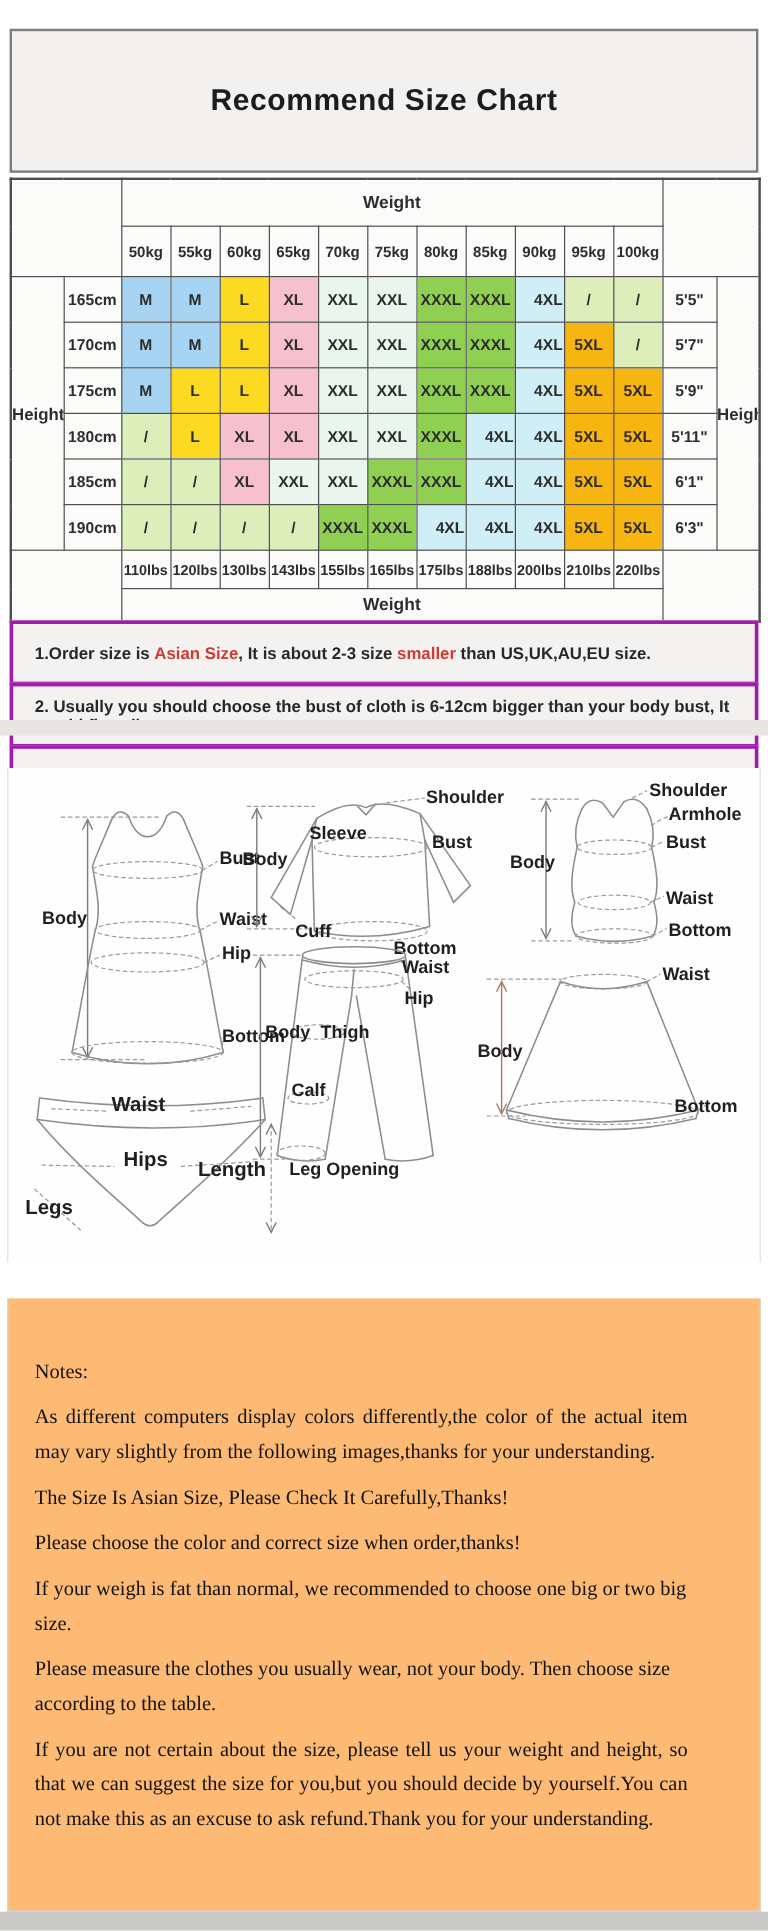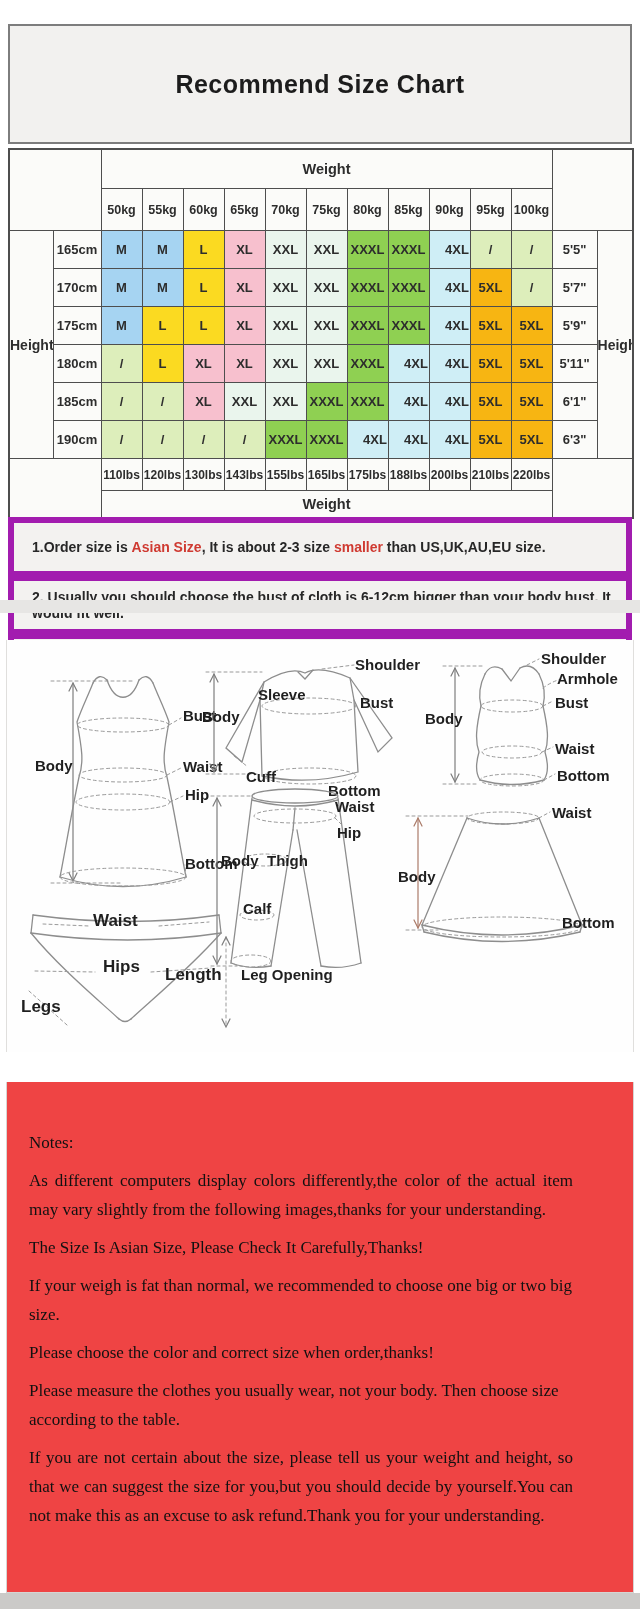--- a/index.html
+++ b/index.html
@@ -28,41 +28,41 @@
   td[data-color="blue"]{background:#a6d4f2;}
   td[data-color="yellow"]{background:#fbda21;}
   td[data-color="pink"]{background:#f7c0ce;}
   td[data-color="mint"]{background:#eaf5ed;}
   td[data-color="green"]{background:#8fd052;}
   td[data-color="cyan"]{background:#cfeef6;padding-left:15px;}
   td[data-color="orange"]{background:#f7b512;}
   td[data-color="palegreen"]{background:#ddeebb;}
 
   
-  .order-note{border:6px solid #a21caf;margin-top:-2px;background:#f3f2f0;
+  .order-note{border:3px solid #a21caf;margin-top:-2px;background:#f3f2f0;
               min-height:44px;display:flex;align-items:center;
               font-size:14px;font-weight:600;color:#272727;padding:2px 10px 2px 18px;}
   .order-note .red{color:#cf3a31;font-weight:bold;}
   .divider-band{position:absolute;left:0;right:0;top:600px;height:13px;background:#e7e6e4;}
 
   
   #diagrams{position:absolute;left:6px;right:6px;top:640px;height:412px;background:#fefefe;
             border-left:1px solid #e0dfdd;border-right:1px solid #e0dfdd;}
   .fig{position:absolute;}
   .fig svg{position:absolute;left:0;top:0;}
   .fig svg path,.fig svg line,.fig svg ellipse{fill:none;stroke:#8d8d8d;stroke-width:1.3;stroke-linecap:round;}
   .fig svg .dash{stroke-dasharray:3 3;stroke-width:1;stroke:#9a9a9a;}
   .fig svg .arrow{stroke:#7d7d7d;stroke-width:1.2;}
   .fig svg .rust{stroke:#aa7a68;}
   .fl{position:absolute;font-size:15px;font-weight:600;color:#1f1f1f;white-space:nowrap;}
   .fl.big{font-size:17px;font-weight:bold;}
 
   
   .notes-box{position:absolute;left:6px;right:6px;top:1082px;height:511px;
-             border:1px solid #d6d5d3;border-top:none;background:#ef4444;
+             border:1px solid #d6d5d3;border-top:none;background:#fdba74;
              padding:46px 60px 0 22px;box-sizing:border-box;
              font-family:"Liberation Serif",serif;color:#111;}
   .notes-box p{margin:0 0 9px 0;font-size:17px;line-height:29px;}
   .notes-box p.just{text-align:justify;}
   .bottom-strip{position:absolute;left:0;right:0;top:1593px;height:16px;background:#cbcac8;}
 </style>
 </head>
 <body>
 
 <div id="page">
@@ -401,20 +401,20 @@
       <span class="fl big" style="left:84px;top:62px">Hips</span>
       <span class="fl big" style="left:2px;top:102px">Legs</span>
       <span class="fl big" style="left:146px;top:70px">Length</span>
     </div>
   </div>
 
   <div class="notes-box">
     <p>Notes:</p>
     <p class="just">As different computers display colors differently,the color of the actual item may vary slightly from the following images,thanks for your understanding.</p>
     <p>The Size Is Asian Size, Please Check It Carefully,Thanks!</p>
+    <p>Please choose the color and correct size when order,thanks!</p>
     <p>If your weigh is fat than normal, we recommended to choose one big or two big size.</p>
-    <p>Please choose the color and correct size when order,thanks!</p>
     <p>Please measure the clothes you usually wear, not your body. Then choose size according to the table.</p>
     <p class="just">If you are not certain about the size, please tell us your weight and height, so that we can suggest the size for you,but you should decide by yourself.You can not make this as an excuse to ask refund.Thank you for your understanding.</p>
   </div>
 
   <div class="bottom-strip"></div>
 </div>
 
 </body></html>

